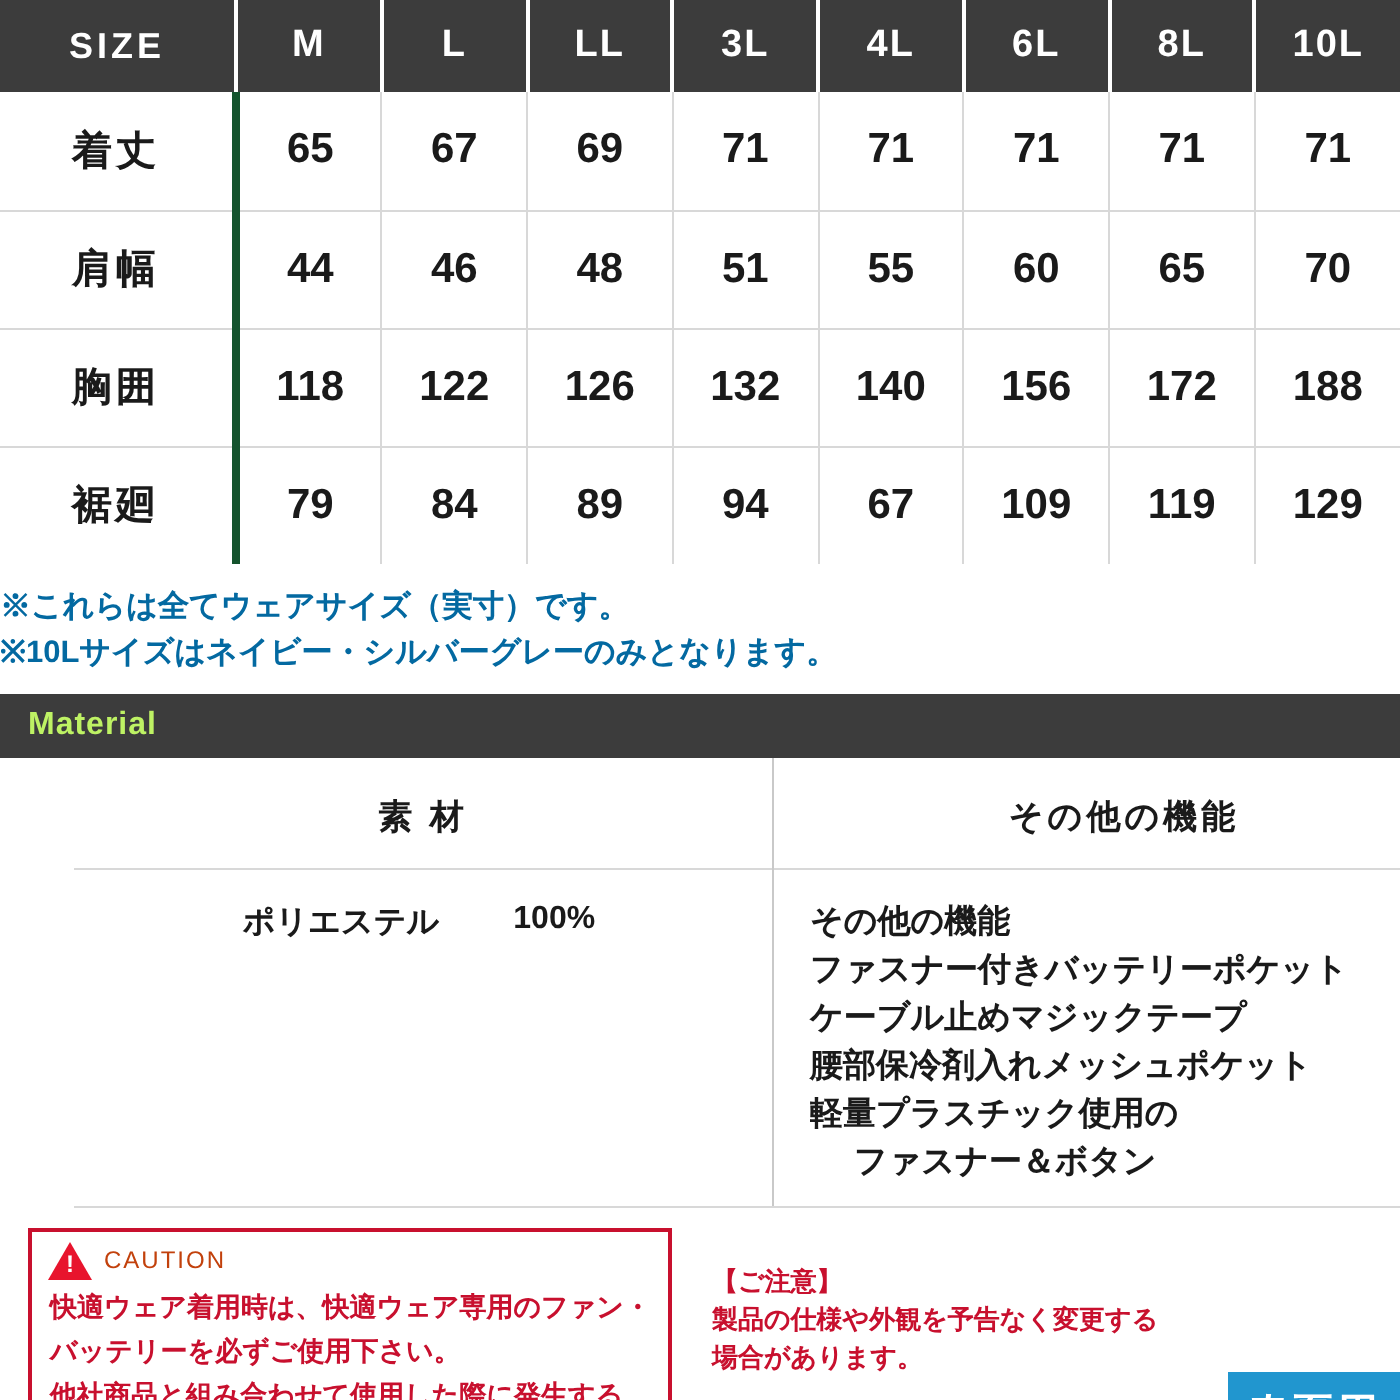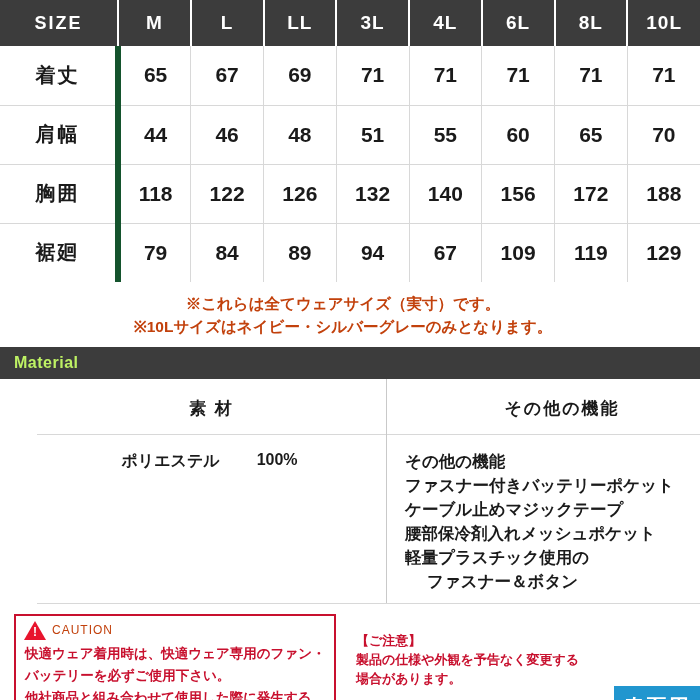--- a/index.html
+++ b/index.html
@@ -46,33 +46,33 @@
     font-size: 21px;
     border-bottom: 1px solid #d8d8d8;
     border-right: 1px solid #d8d8d8;
     color: #1a1a1a;
   }
   .size-body td:last-child { border-right: none; }
   .size-body tr:last-child td { border-bottom: none; }
   .size-body td.row-label {
     font-size: 20px;
     letter-spacing: 2px;
-    border-right: 6px solid #14532d;
+    border-right: 4px solid #14532d;
     background: #ffffff;
   }
   .col-label { width: 118px; }
 
   
   .notes {
     padding: 10px 14px 8px 0;
-    text-align: center;
+    text-align: left;
     font-size: 15.5px;
     font-weight: bold;
     line-height: 1.5;
-    color: #c2410c;
+    color: #0369a1;
   }
 
   
   .material-band {
     background: #3c3c3c;
     color: #bef264;
     font-size: 16px;
     font-weight: bold;
     padding: 7px 0 7px 14px;
     letter-spacing: 0.5px;

